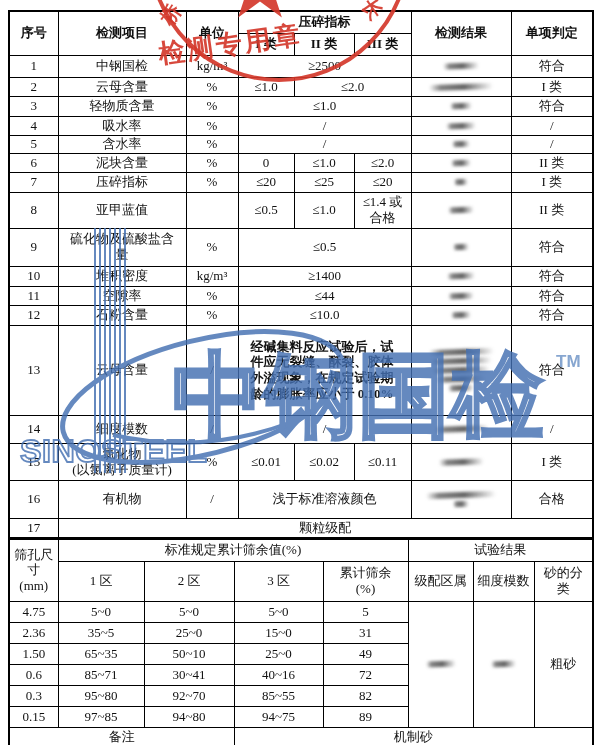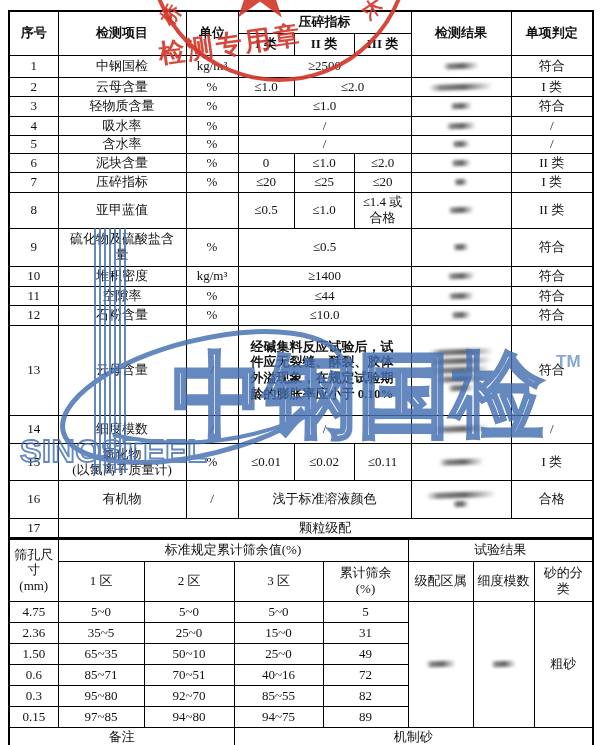--- a/index.html
+++ b/index.html
@@ -314,21 +314,21 @@
       <tr style="height:21px">
         <td>1.50</td>
         <td>65~35</td>
         <td>50~10</td>
         <td>25~0</td>
         <td>49</td>
       </tr>
       <tr style="height:21px">
         <td>0.6</td>
         <td>85~71</td>
-        <td>70~51</td>
+        <td>30~41</td>
         <td>40~16</td>
         <td>72</td>
       </tr>
       <tr style="height:21px">
         <td>0.3</td>
         <td>95~80</td>
         <td>92~70</td>
         <td>85~55</td>
         <td>82</td>
       </tr>

